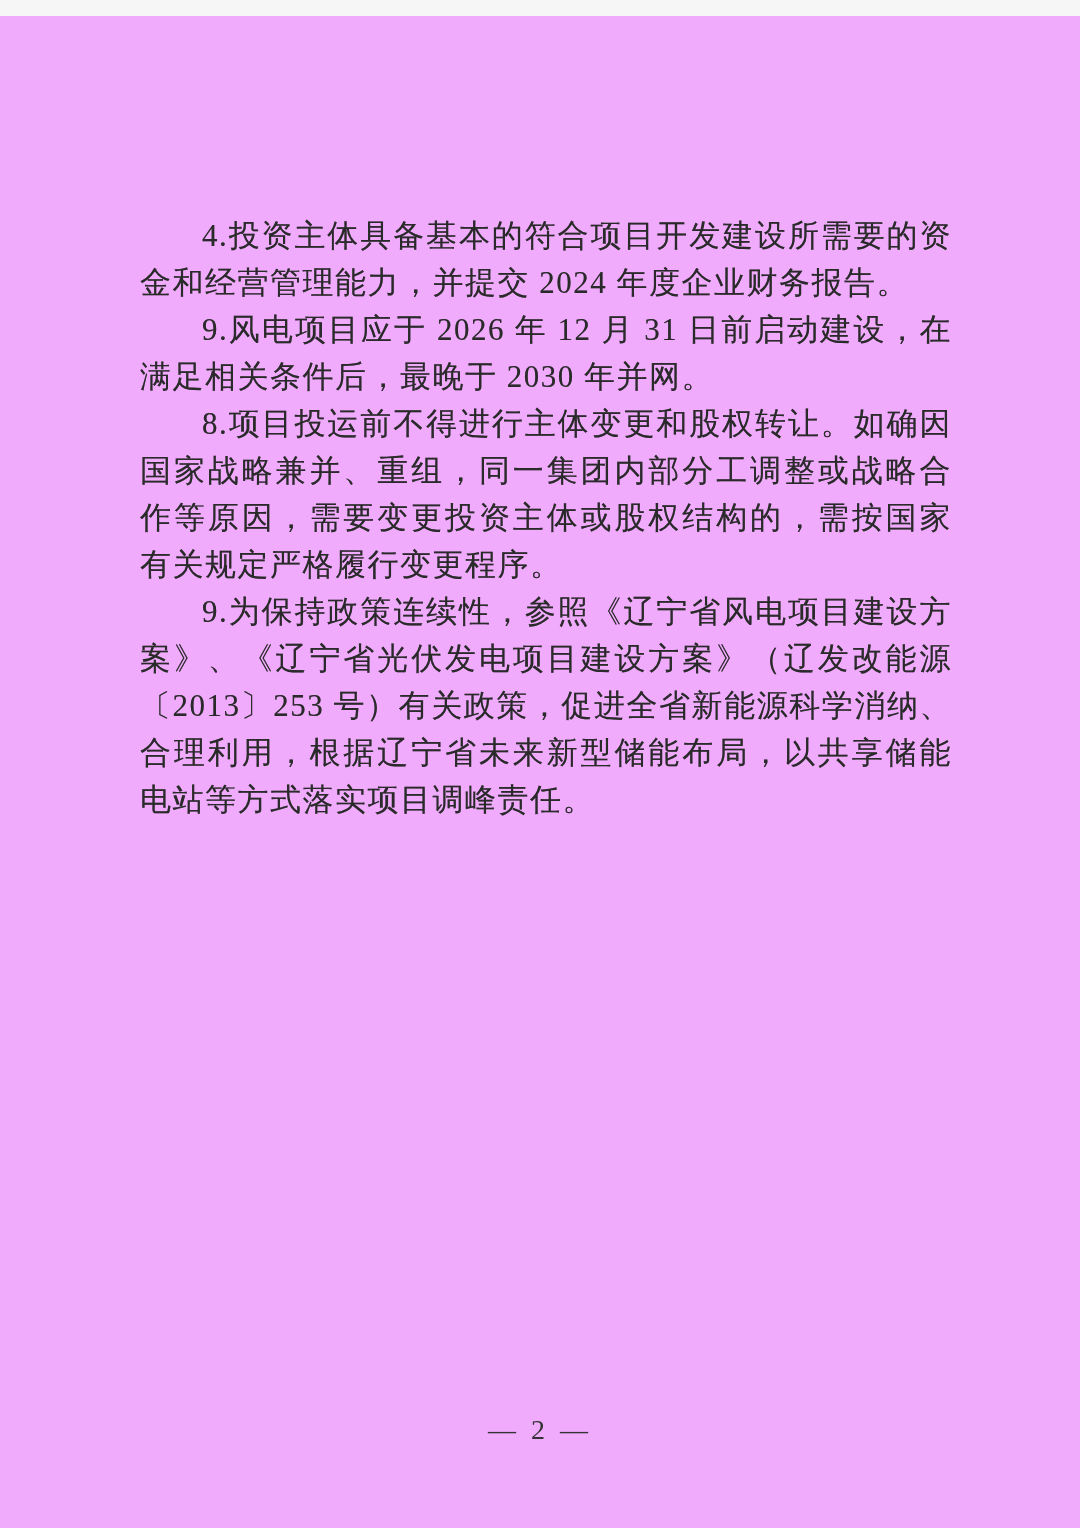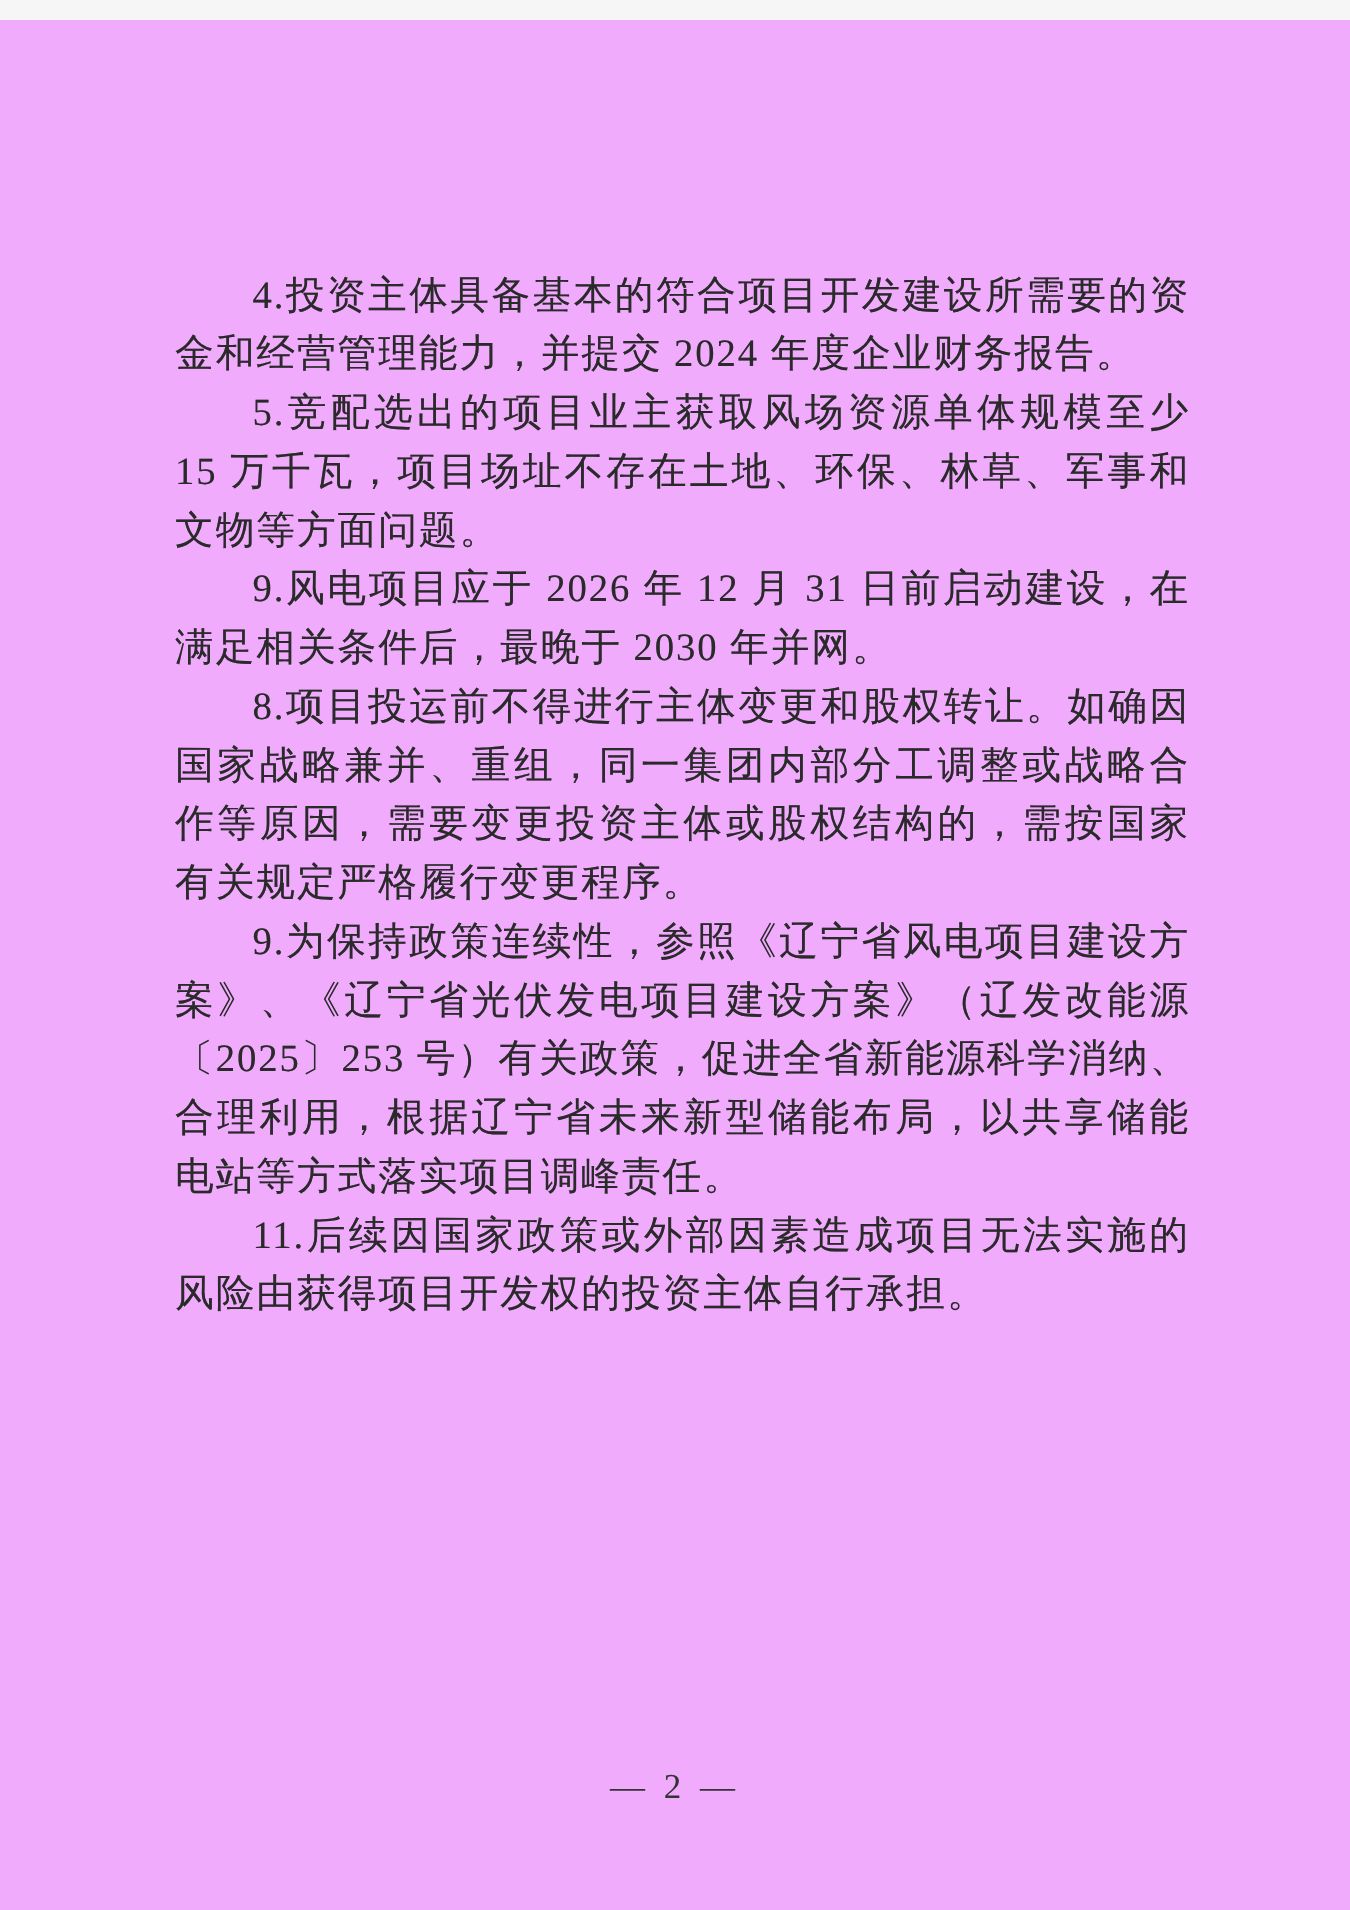--- a/index.html
+++ b/index.html
@@ -43,20 +43,18 @@
     letter-spacing: 4px;
     color: #333333;
   }
 </style>
 </head>
 <body>
 
 <div class="page">
   <div class="content">
       <p class="para">4.投资主体具备基本的符合项目开发建设所需要的资金和经营管理能力，并提交 2024 年度企业财务报告。</p>
-      <p class="para">5.竞配选出的项目业主获取风场资源单体规模至少 15 万千瓦，项目场址不存在土地、环保、林草、军事和文物等方面问题。</p>
       <p class="para">9.风电项目应于 2026 年 12 月 31 日前启动建设，在满足相关条件后，最晚于 2030 年并网。</p>
       <p class="para">8.项目投运前不得进行主体变更和股权转让。如确因国家战略兼并、重组，同一集团内部分工调整或战略合作等原因，需要变更投资主体或股权结构的，需按国家有关规定严格履行变更程序。</p>
-      <p class="para">9.为保持政策连续性，参照《辽宁省风电项目建设方案》、《辽宁省光伏发电项目建设方案》（辽发改能源〔2025〕253 号）有关政策，促进全省新能源科学消纳、合理利用，根据辽宁省未来新型储能布局，以共享储能电站等方式落实项目调峰责任。</p>
-      <p class="para">11.后续因国家政策或外部因素造成项目无法实施的风险由获得项目开发权的投资主体自行承担。</p>
+      <p class="para">9.为保持政策连续性，参照《辽宁省风电项目建设方案》、《辽宁省光伏发电项目建设方案》（辽发改能源〔2013〕253 号）有关政策，促进全省新能源科学消纳、合理利用，根据辽宁省未来新型储能布局，以共享储能电站等方式落实项目调峰责任。</p>
     </div>
   <div class="footer">— 2 —</div>
 </div>
 
 </body></html>

